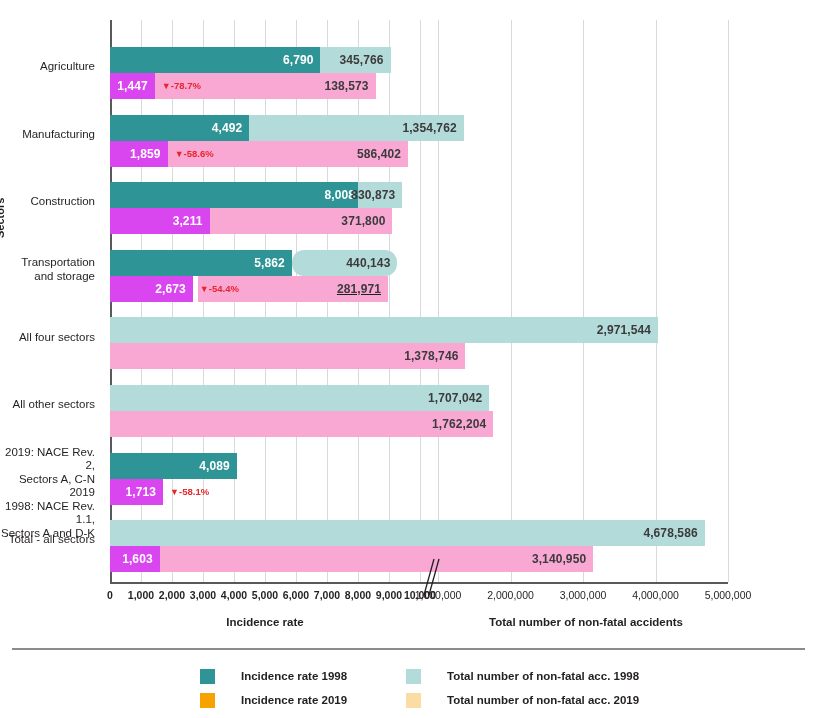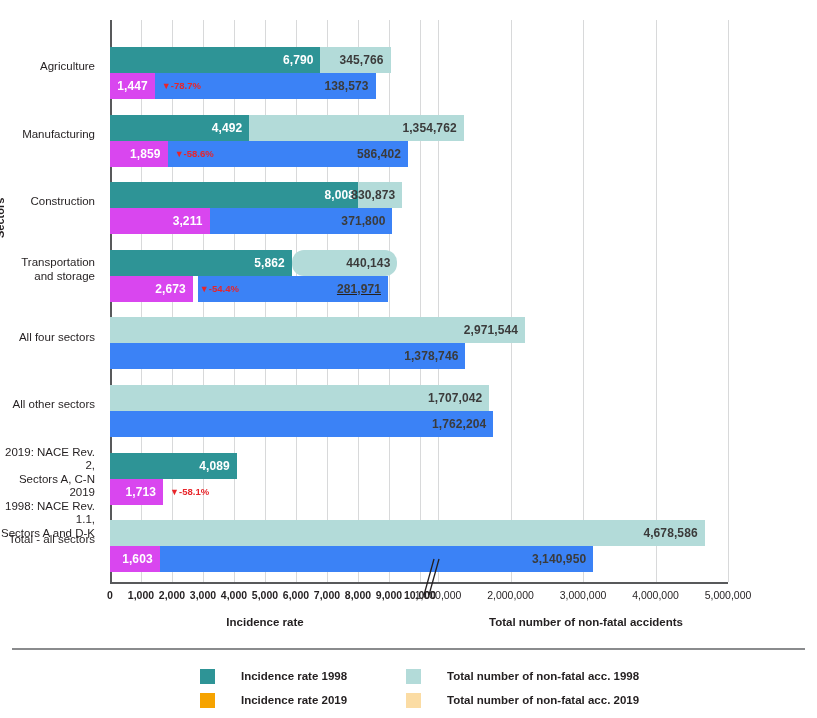--- a/index.html
+++ b/index.html
@@ -51,21 +51,21 @@
   }
   .bar.rate{justify-content:flex-end;}
   .bar.total{justify-content:flex-end;}
   .bar .vlabel{
     font-size:12px;font-weight:bold;letter-spacing:0.1px;
     padding-right:7px;white-space:nowrap;
   }
   .c-rate98{background:#2e9496;}
   .c-tot98 {background:#b3dbd9;}
   .c-rate19{background:#d946ef;}
-  .c-tot19 {background:#3b82f6;}
+  .c-tot19 {background:#f9a8d4;}
   .vlabel.light{color:#ffffff;}
   .vlabel.dark{color:#3b3b3b;}
 
   
   .change{
     position:absolute;
     font-size:9.5px;font-weight:bold;color:#e8252a;
     white-space:nowrap;
     line-height:26px;
   }
@@ -198,21 +198,21 @@
       <div class="bar total c-tot98" style="left: 291.722px; width: 105.688px; top: 249.8px; border-radius: 12px;">
         <span class="vlabel dark">440,143</span>
       </div>
       <div class="bar rate c-rate19" style="left: 110px; width: 82.863px; top: 275.8px;">
         <span class="vlabel light">2,673</span>
       </div>
       <div class="bar total c-tot19" style="left: 198px; width: 190px; top: 275.8px; text-decoration: underline;">
         <span class="vlabel dark">281,971</span>
       </div>
       <div class="change" style="left: 199.863px; top: 275.8px;"><span class="tri">▼</span><span>-54.4%</span></div>
-      <div class="bar total c-tot98" style="left: 110px; width: 415px; top: 317.4px;">
+      <div class="bar total c-tot98" style="left: 110px; width: 548px; top: 317.4px;">
         <span class="vlabel dark">2,971,544</span>
       </div>
       <div class="bar total c-tot19" style="left: 110px; width: 355.459px; top: 343.4px;">
         <span class="vlabel dark">1,378,746</span>
       </div>
       <div class="bar total c-tot98" style="left: 110px; width: 379.261px; top: 385px;">
         <span class="vlabel dark">1,707,042</span>
       </div>
       <div class="bar total c-tot19" style="left: 110px; width: 383.26px; top: 411px;">
         <span class="vlabel dark">1,762,204</span>

